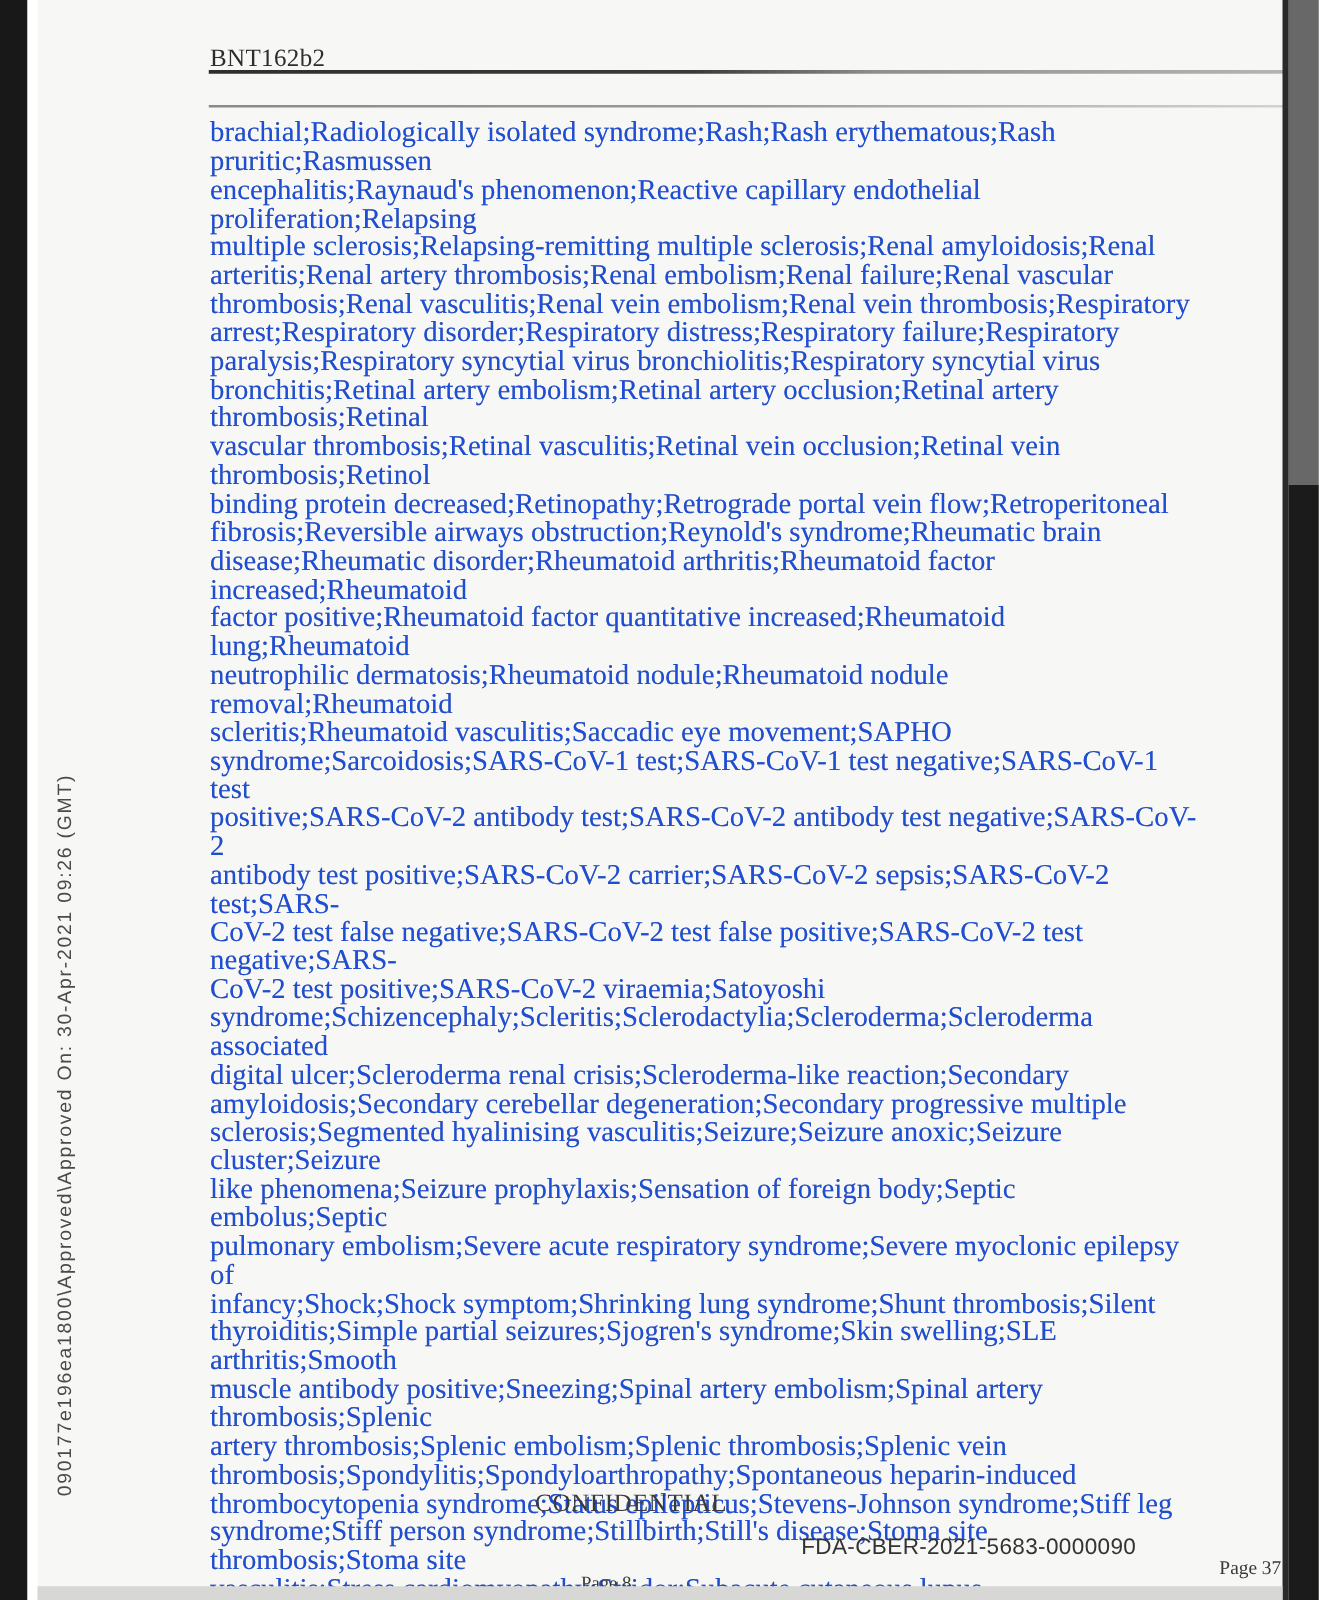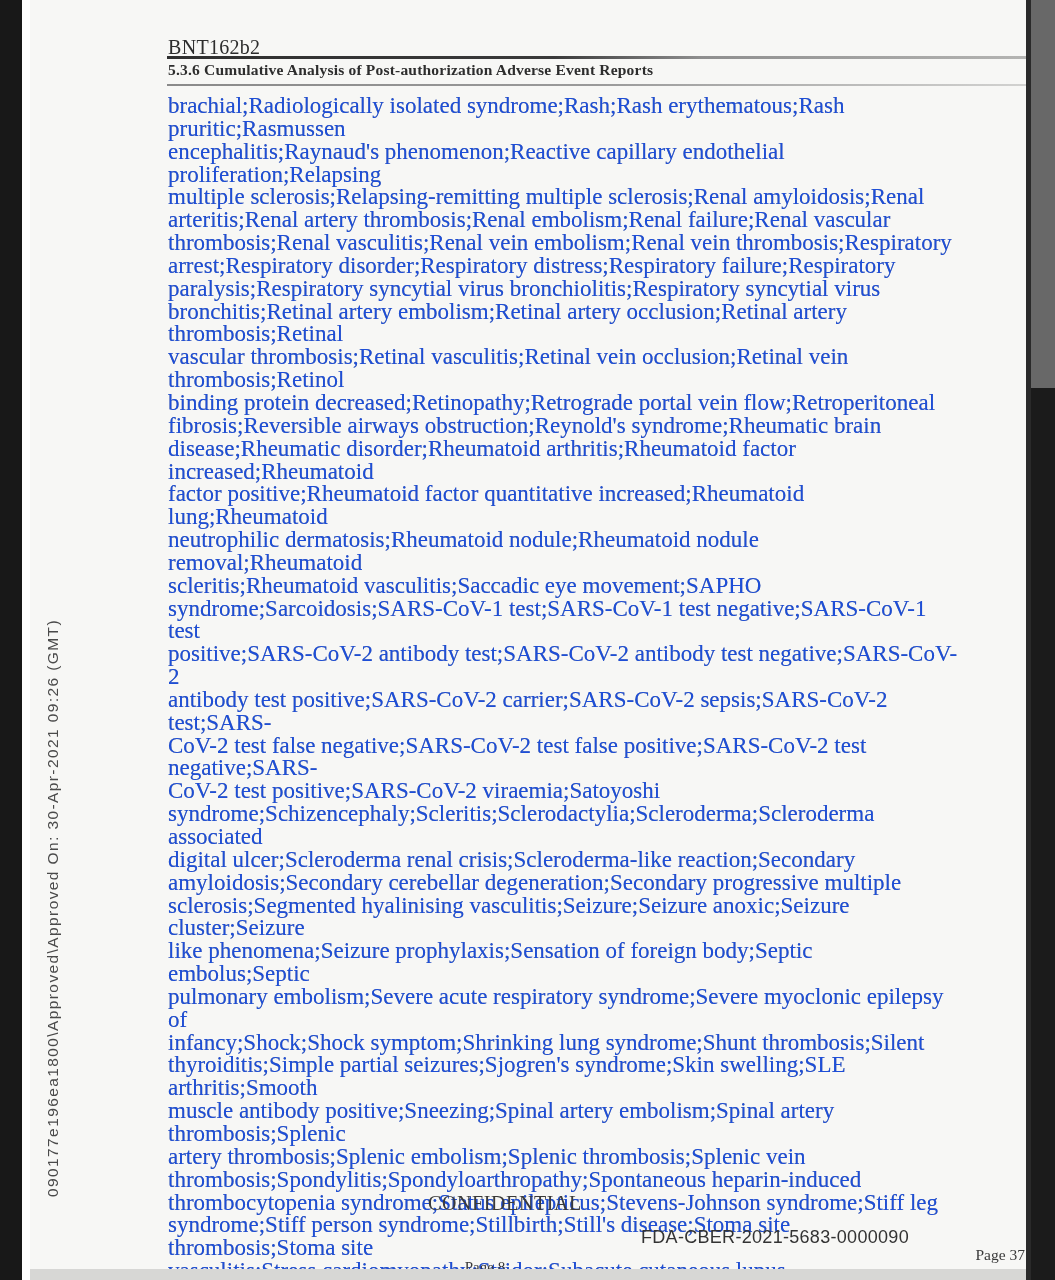--- a/index.html
+++ b/index.html
@@ -91,21 +91,20 @@
     text-align: right; font-size: 15.5px; color: #3a3a3a;
   }
 </style>
 </head>
 <body>
 
 <div class="scan-page">
 
   <div class="doc-code">BNT162b2</div>
   <div class="rule-1"></div>
-  <div class="section-title">5.3.6 Cumulative Analysis of Post-authorization Adverse Event Reports</div>
   <div class="rule-2"></div>
 
   <div class="body-text">brachial;Radiologically isolated syndrome;Rash;Rash erythematous;Rash pruritic;Rasmussen
 encephalitis;Raynaud's phenomenon;Reactive capillary endothelial proliferation;Relapsing
 multiple sclerosis;Relapsing-remitting multiple sclerosis;Renal amyloidosis;Renal
 arteritis;Renal artery thrombosis;Renal embolism;Renal failure;Renal vascular
 thrombosis;Renal vasculitis;Renal vein embolism;Renal vein thrombosis;Respiratory
 arrest;Respiratory disorder;Respiratory distress;Respiratory failure;Respiratory
 paralysis;Respiratory syncytial virus bronchiolitis;Respiratory syncytial virus
 bronchitis;Retinal artery embolism;Retinal artery occlusion;Retinal artery thrombosis;Retinal

